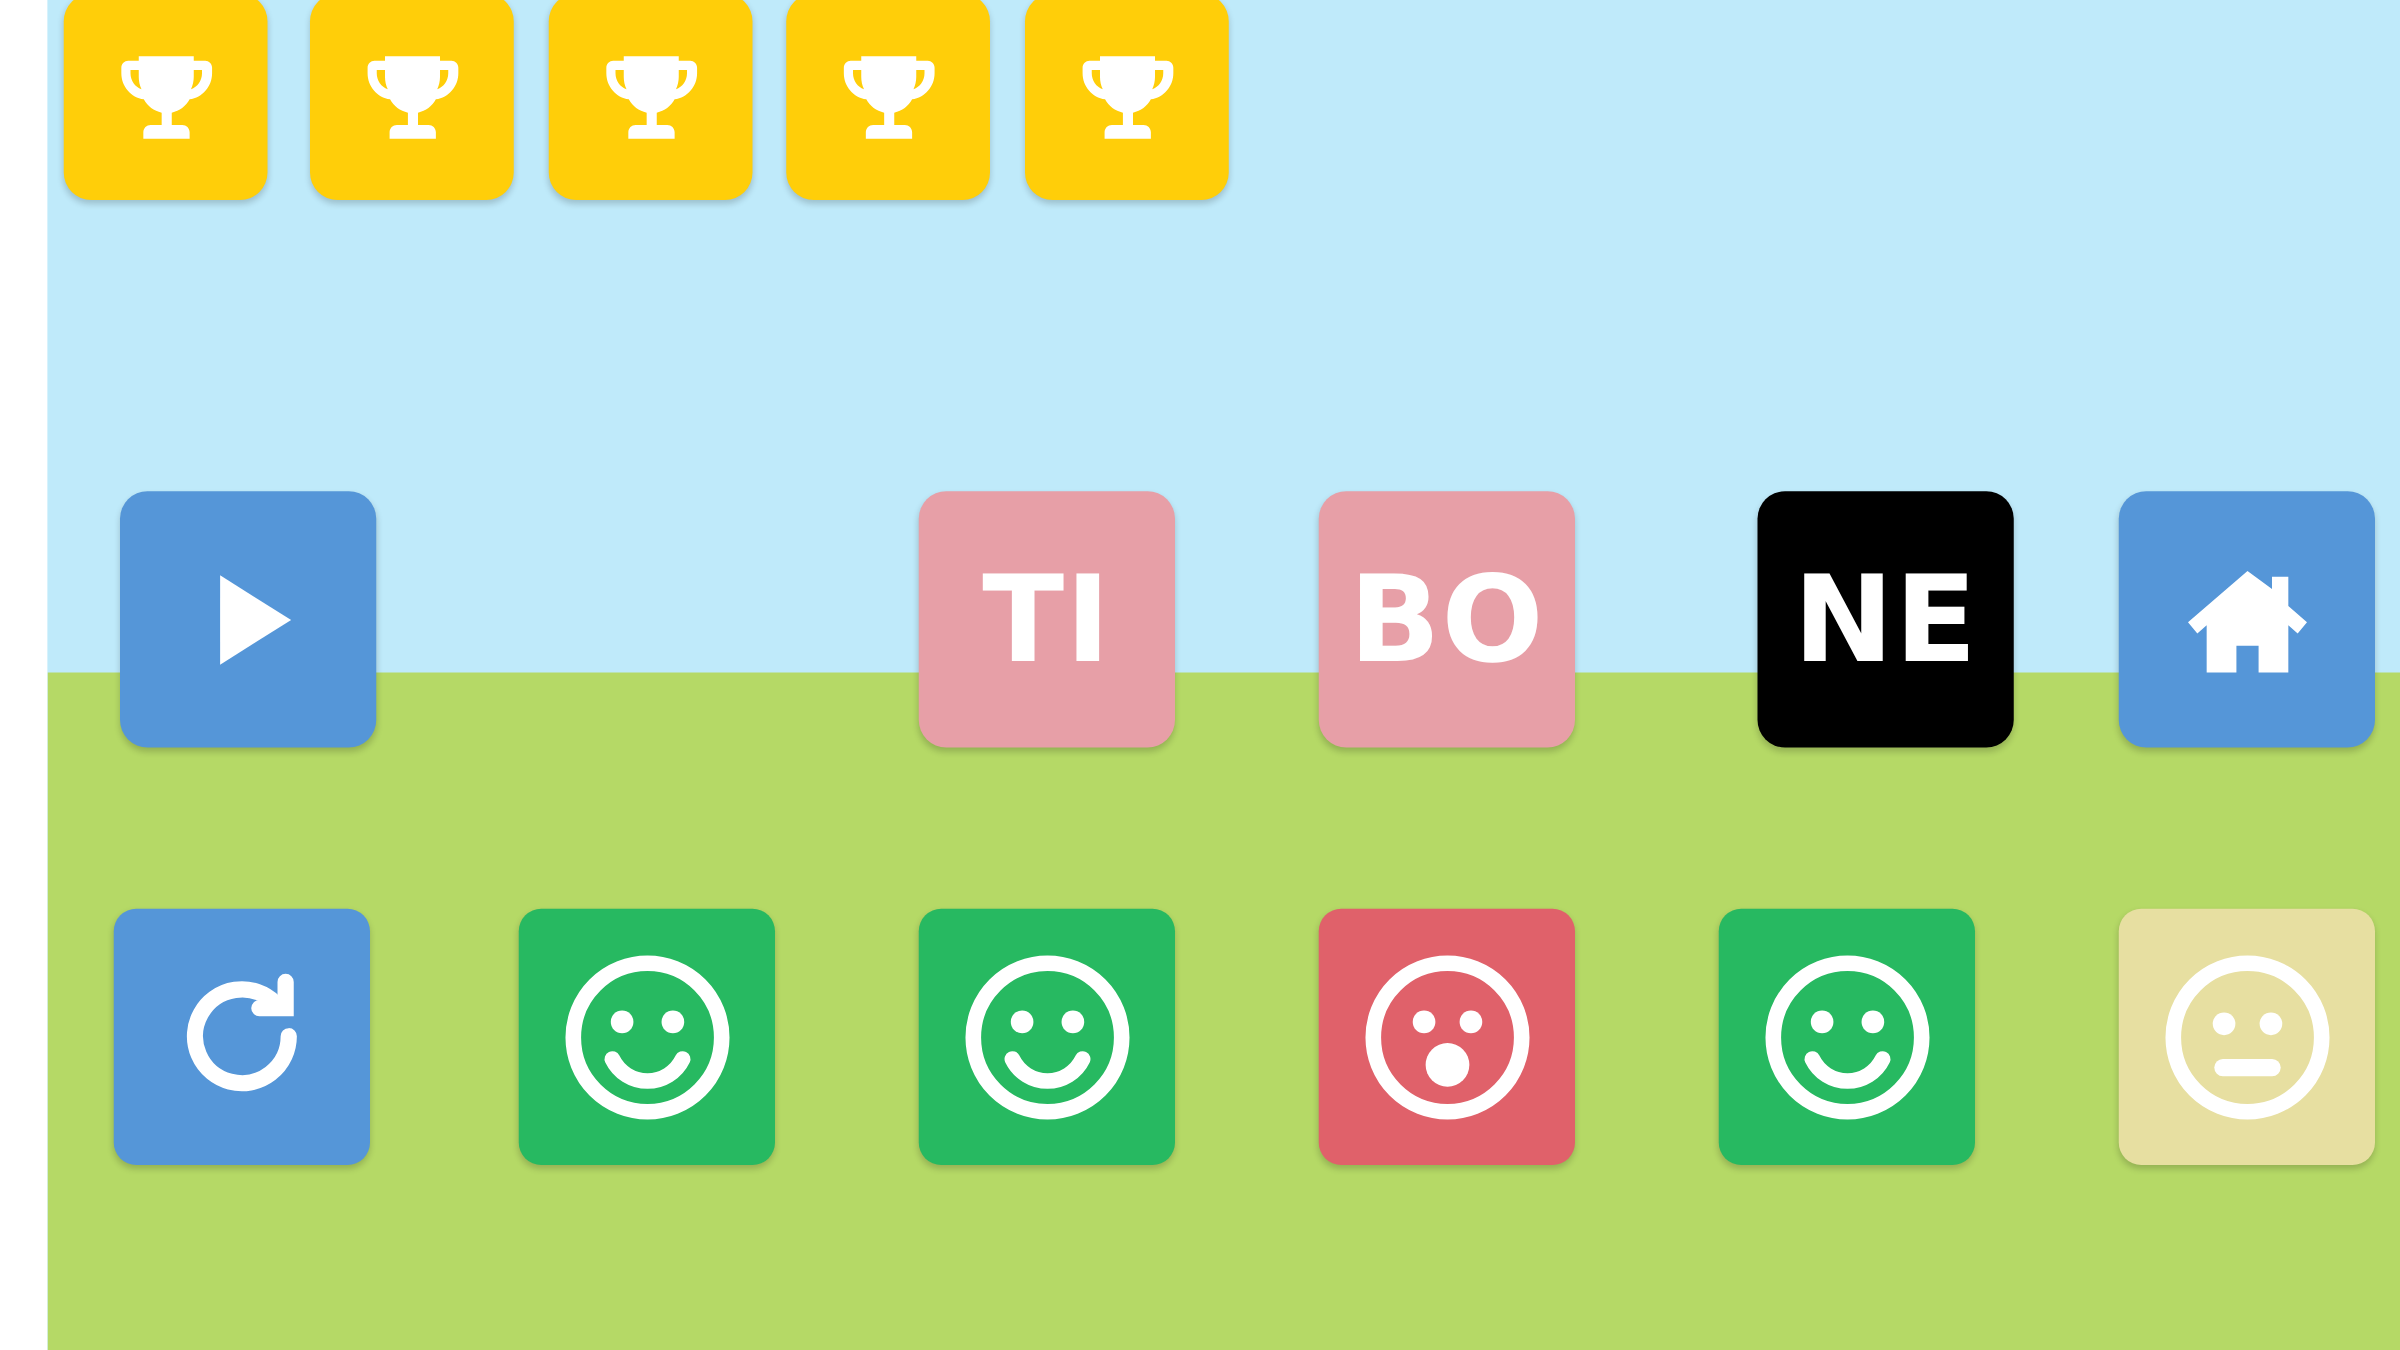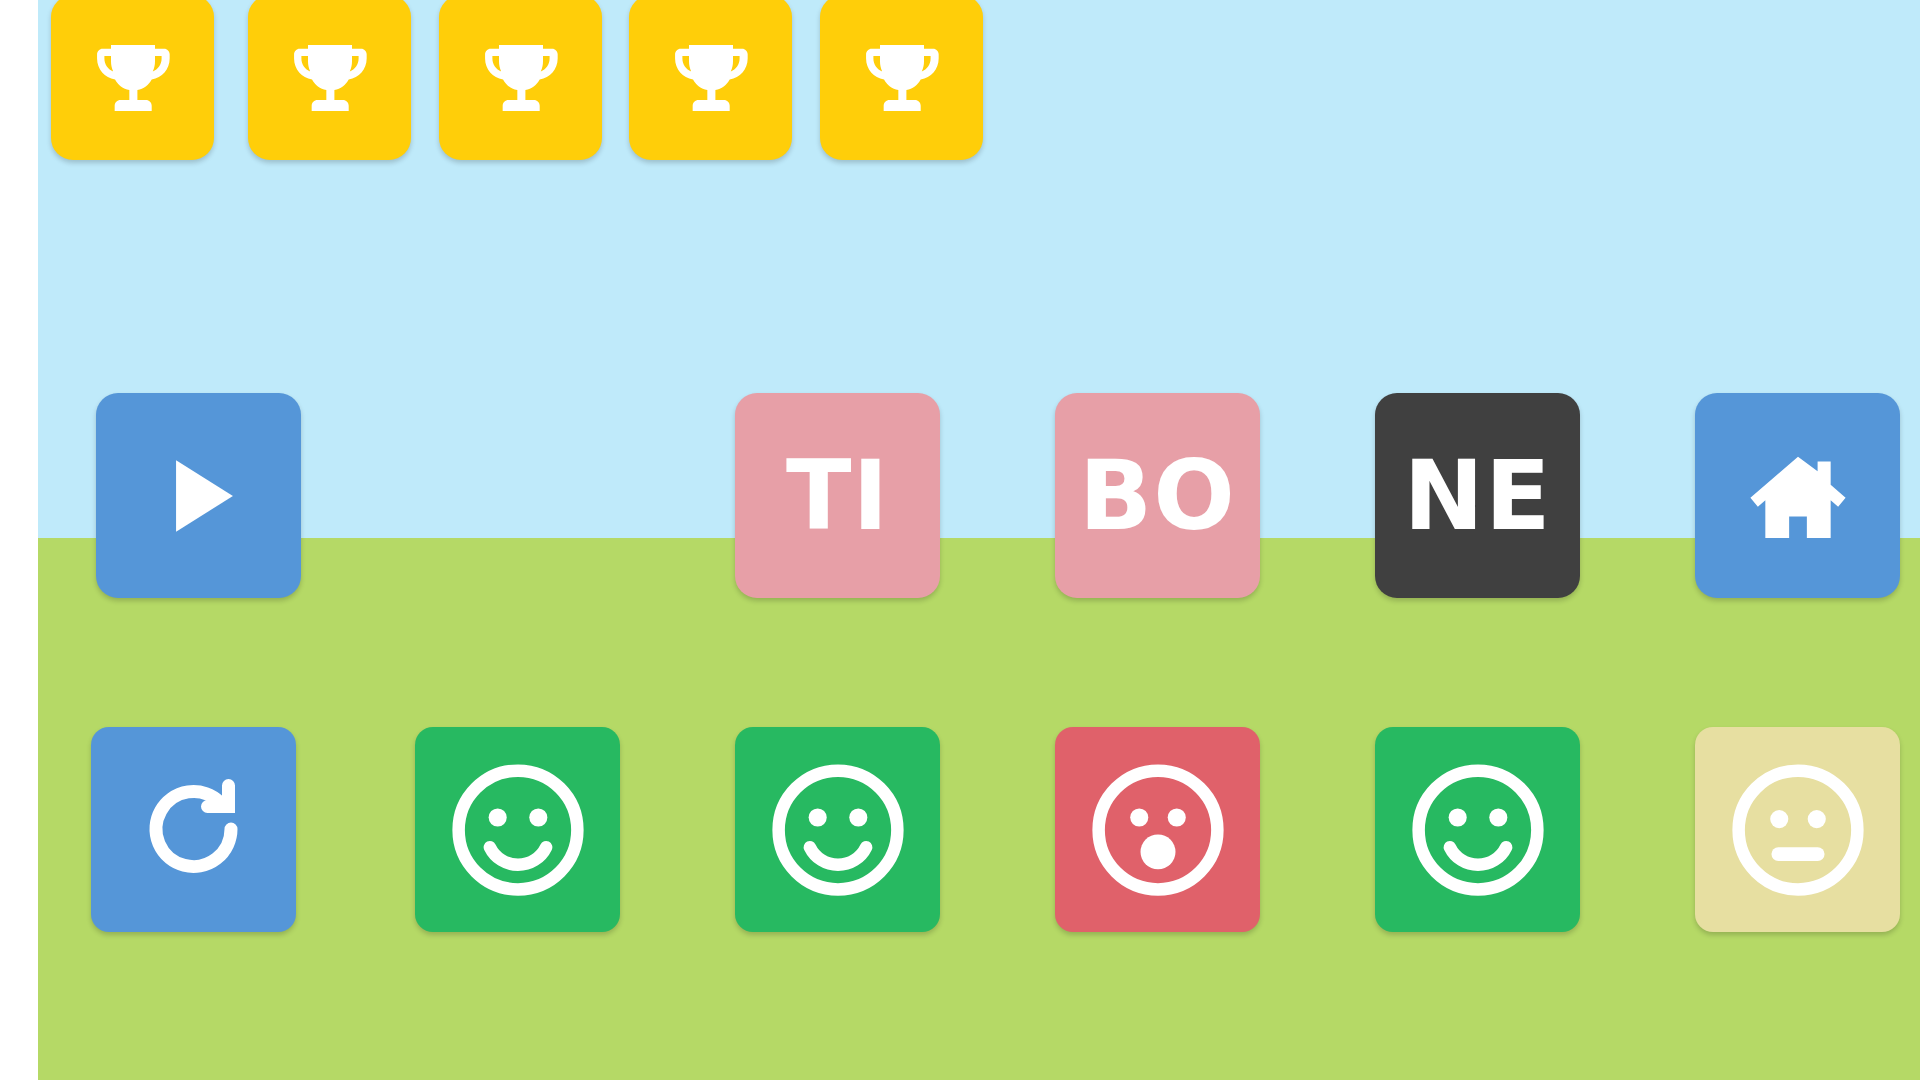--- a/index.html
+++ b/index.html
@@ -144,21 +144,21 @@
     </div>
 
     <div class="tile" style="left:697px;background:#E79FA7;">
       <span class="letter">TI</span>
     </div>
 
     <div class="tile" style="left:1017px;background:#E79FA7;justify-content:center;">
       <span class="letter">BO</span>
     </div>
 
-    <div class="tile" style="left:1337px;background:#404040;">
+    <div class="tile" style="left:1368px;background:#000000;">
       <span class="letter">NE</span>
     </div>
 
     <div class="tile" style="left:1657px;background:#5596D8;">
       <span>
         <svg width="112" height="112" viewBox="0 0 24 24" fill="#FFFFFF">
           <path d="M12 3.6 1.8 12.4l1.6 1.9L5 12.9V21h5.1v-4.6h3.8V21H19v-8.1l1.6 1.4 1.6-1.9-3.2-2.8V4.6h-2.8v2.1L12 3.6z"></path>
         </svg>
       </span>
     </div>

